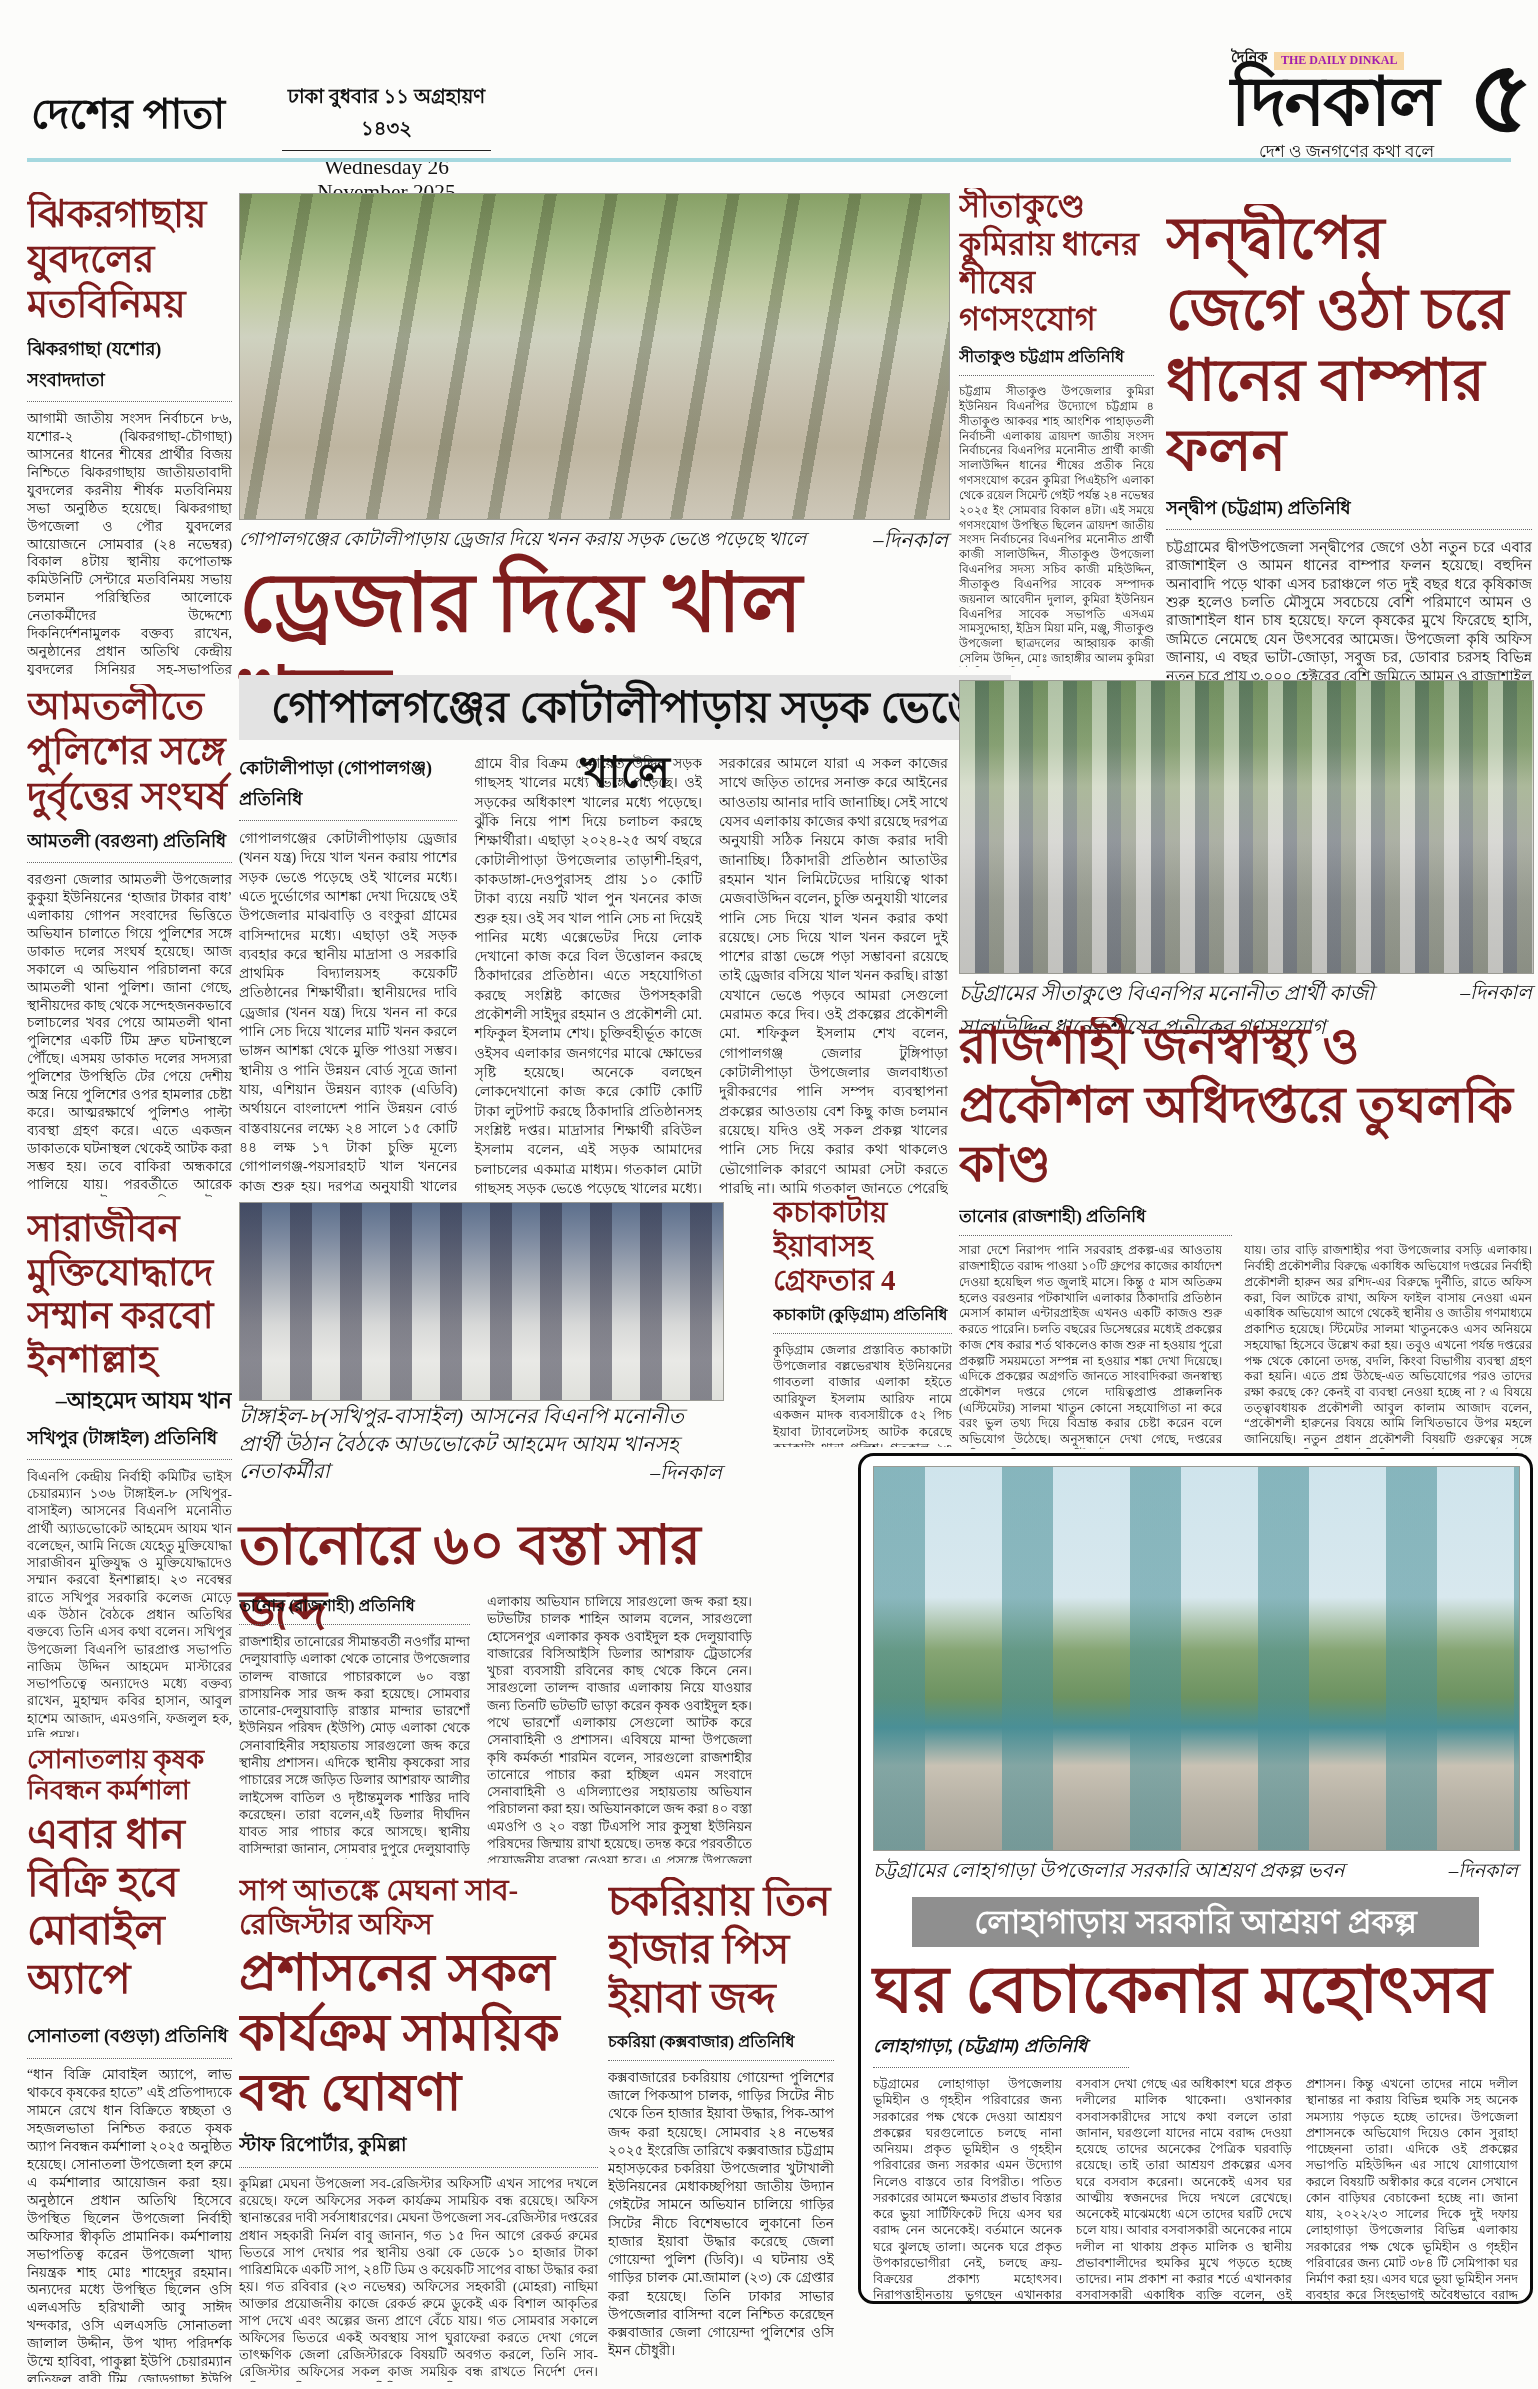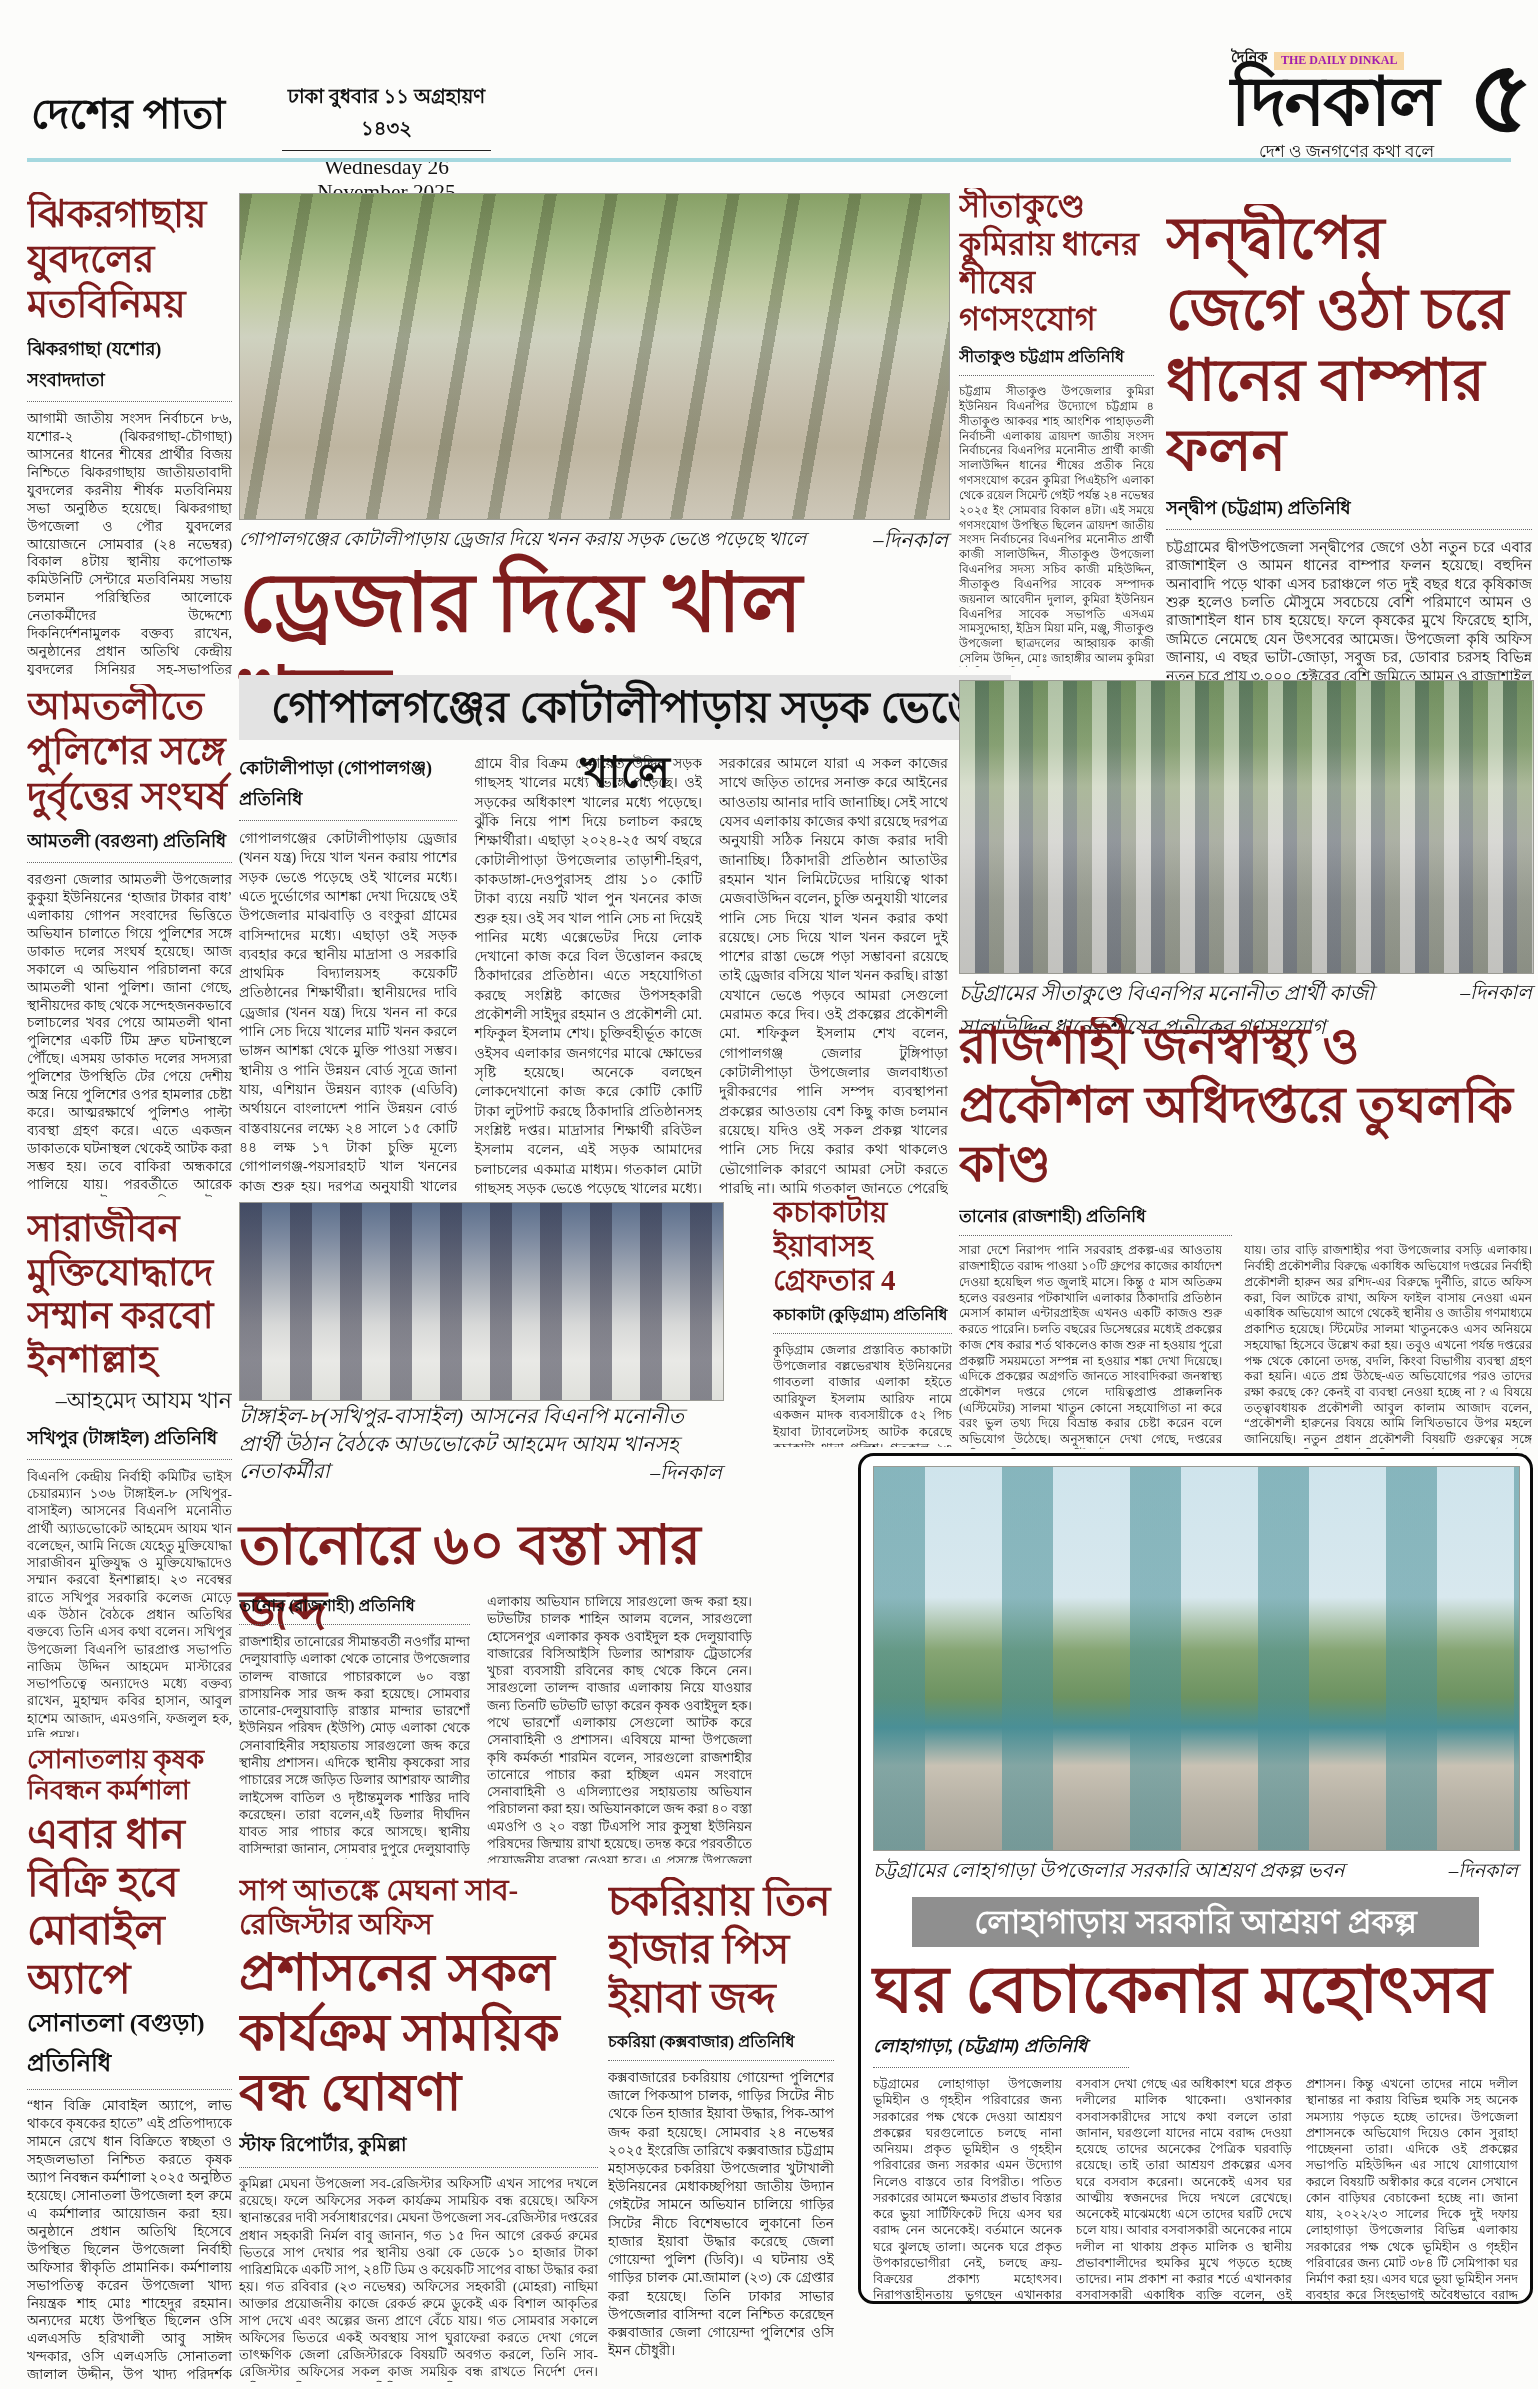--- a/index.html
+++ b/index.html
@@ -36,21 +36,21 @@
      linear-gradient(180deg,#6f8f5c 0%,#8aa574 22%,#b9c4a6 36%,#b9b9b2 55%,#9e9e98 75%,#8f8f89 100%);}
   .meeting-photo{background:
      repeating-linear-gradient(90deg, rgba(40,40,60,.5) 0 22px, rgba(0,0,0,0) 22px 50px),
      linear-gradient(180deg,#5c6f8c 0%,#7d8aa0 18%,#aab0b9 40%,#d8d9d8 62%,#e9e9e6 80%,#dfe0db 100%);}
   .houses-photo{background:
      repeating-linear-gradient(90deg, rgba(74,143,150,.55) 0 51px, rgba(0,0,0,0) 51px 128px),
      linear-gradient(180deg,#cfe4ec 0%,#d8e8ee 34%,#86a573 48%,#6d9362 60%,#4a8f96 68%,#c9c2b4 78%,#b7b2a6 88%,#a9a59a 100%);}
   .graybar{background:#e3e3e3;text-align:center;font-weight:bold;}
   .kickbar{background:#8f8f8f;color:#fff;text-align:center;font-weight:bold;}
   .boxed{border:3.4px solid #0a0a0a;border-radius:15.4px;background:#fff;box-sizing:border-box;padding:10.3px 12px;}
-  .attr{font-weight:normal;text-align:right;}
+  .attr{font-weight:bold;text-align:right;}
 </style>
 </head>
 <body>
 
 <div class="page">
 
   <div class="abs section-label" style="left:31px;top:82px;width:214px;">দেশের পাতা</div>
 
   <div class="abs dateblock" style="left:282px;top:79px;width:209px;">
     <div class="date-bn">ঢাকা বুধবার ১১ অগ্রহায়ণ ১৪৩২</div>
@@ -87,21 +87,21 @@
     <div class="hl" style="font-size:37px;">সারাজীবন মুক্তিযোদ্ধাদে সম্মান করবো ইনশাল্লাহ</div>
     <div class="attr" style="font-size:22px;margin-top:1.7px;">–আহমেদ আযম খান</div>
     <div class="by" style="font-size:18px;margin-top:3.4px;">সখিপুর (টাঙ্গাইল) প্রতিনিধি</div>
     <div class="byrule"></div>
     <div class="bd" style="font-size:13.2px;line-height:1.31;height:282px;">বিএনপি কেন্দ্রীয় নির্বাহী কমিটির ভাইস চেয়ারম্যান ১৩৬ টাঙ্গাইল-৮ (সখিপুর-বাসাইল) আসনের বিএনপি মনোনীত প্রার্থী অ্যাডভোকেট আহমেদ আযম খান বলেছেন, আমি নিজে যেহেতু মুক্তিযোদ্ধা সারাজীবন মুক্তিযুদ্ধ ও মুক্তিযোদ্ধাদেও সম্মান করবো ইনশাল্লাহ। ২৩ নবেম্বর রাতে সখিপুর সরকারি কলেজ মোড়ে এক উঠান বৈঠকে প্রধান অতিথির বক্তব্যে তিনি এসব কথা বলেন। সখিপুর উপজেলা বিএনপি ভারপ্রাপ্ত সভাপতি নাজিম উদ্দিন আহমেদ মাস্টারের সভাপতিত্বে অন্যাদেও মধ্যে বক্তব্য রাখেন, মুহাম্মদ কবির হাসান, আবুল হাশেম আজাদ, এমওগনি, ফজলুল হক, মুন্নি প্রমুখ।</div>
   </div>
 
   <div class="abs" style="left:27px;top:1745px;width:205px;height:637px;overflow:hidden;">
     <div class="hl" style="font-size:26px;font-weight:bold;">সোনাতলায় কৃষক নিবন্ধন কর্মশালা</div>
     <div class="hl" style="font-size:41px;margin-top:3.4px;">এবার ধান বিক্রি হবে মোবাইল অ্যাপে</div>
-    <div class="by" style="font-size:24px;margin-top:1px;">সোনাতলা (বগুড়া) প্রতিনিধি</div>
+    <div class="by" style="font-size:18px;margin-top:19px;">সোনাতলা (বগুড়া) প্রতিনিধি</div>
     <div class="byrule"></div>
     <div class="bd" style="font-size:13.7px;line-height:1.31;height:427px;">“ধান বিক্রি মোবাইল অ্যাপে, লাভ থাকবে কৃষকের হাতে” এই প্রতিপাদ্যকে সামনে রেখে ধান বিক্রিতে স্বচ্ছতা ও সহজলভাতা নিশ্চিত করতে কৃষক অ্যাপ নিবন্ধন কর্মশালা ২০২৫ অনুষ্ঠিত হয়েছে। সোনাতলা উপজেলা হল রুমে এ কর্মশালার আয়োজন করা হয়। অনুষ্ঠানে প্রধান অতিথি হিসেবে উপস্থিত ছিলেন উপজেলা নির্বাহী অফিসার স্বীকৃতি প্রামানিক। কর্মশালায় সভাপতিত্ব করেন উপজেলা খাদ্য নিয়ন্ত্রক শাহ মোঃ শাহেদুর রহমান। অন্যদের মধ্যে উপস্থিত ছিলেন ওসি এলএসডি হরিখালী আবু সাঈদ খন্দকার, ওসি এলএসডি সোনাতলা জালাল উদ্দীন, উপ খাদ্য পরিদর্শক উম্মে হাবিবা, পাকুল্লা ইউপি চেয়ারম্যান লতিফুল বারী টিম, জোড়গাছা ইউপি পরিষদ চেয়ারম্যান গোলাম রাব্বানীসহ বিভিন্ন ইউনিয়ন থেকে আগত কৃষকগন। কর্মশালায় অংশগ্রহণকারী কৃষকদের অ্যাপ এবং কৃষক নিবন্ধন ওয়েব পোর্টাল ব্যবহারের নিয়ম দেখিয়ে দেওয়া হয়। পাশাপাশি অ্যাপটি ডাউনলোড করার প্রক্রিয়া দেখিয়ে দেন। প্রতি কেজি ধানের মূল্য নির্ধারণ করা হয়েছে ৩৪ টাকা। প্রশিক্ষণ প্রদান করেন আরিফুল ইসলাম, জেলা খাদ্য অফিস।</div>
   </div>
 
   <div class="abs photo main-photo" style="left:239px;top:193px;width:709px;height:325px;"></div>
   <div class="abs caprow" style="left:239px;top:525px;width:709px;">
     <div class="cap" style="font-size:18px;">গোপালগঞ্জের কোটালীপাড়ায় ড্রেজার দিয়ে খনন করায় সড়ক ভেঙে পড়েছে খালে</div>
     <div class="credit" style="font-size:20.5px;">–দিনকাল</div>
   </div>
 

